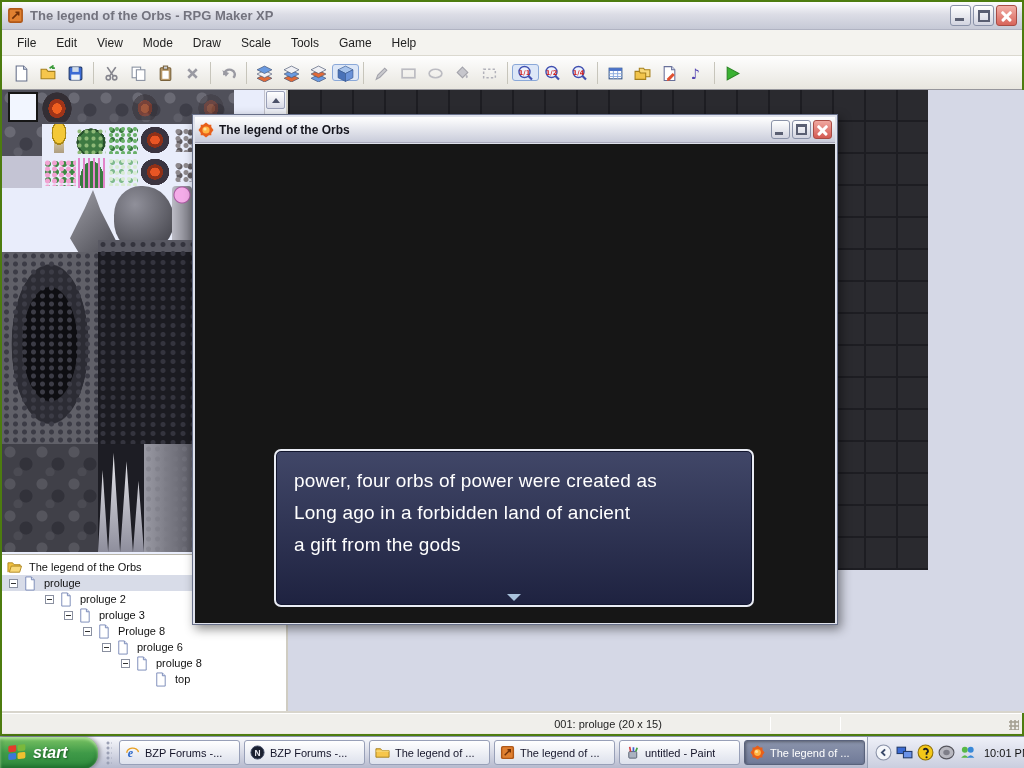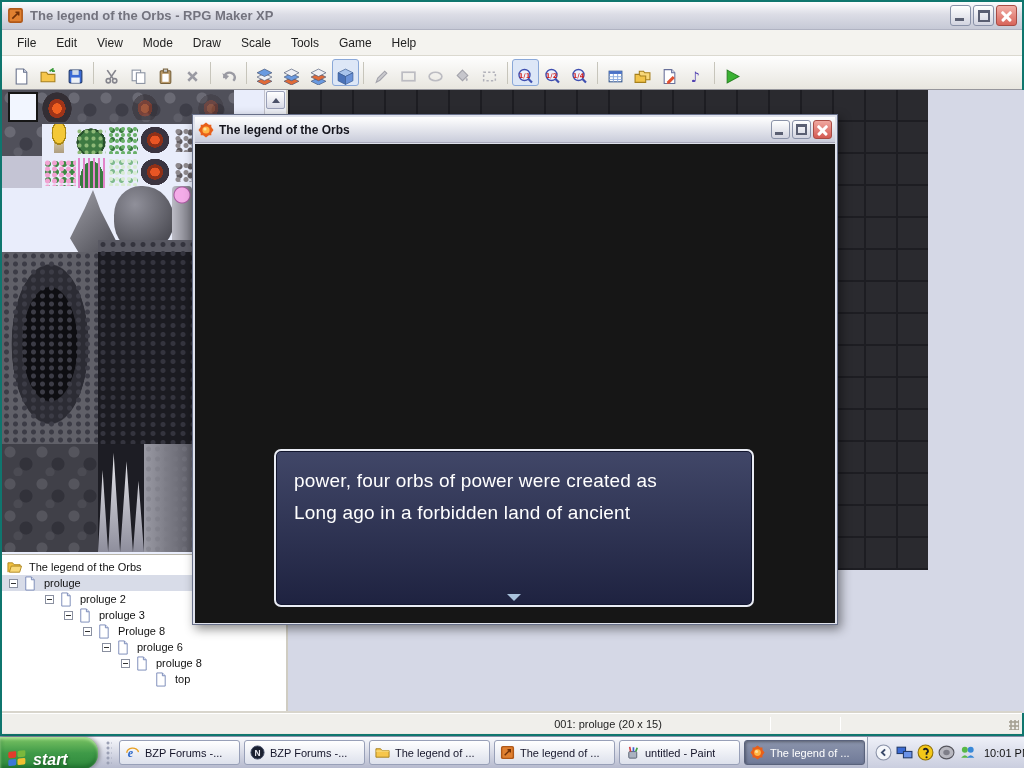--- a/index.html
+++ b/index.html
@@ -1,35 +1,35 @@
 <!DOCTYPE html>
 <html><head>
 <meta charset="utf-8">
 <style>
 *{margin:0;padding:0;box-sizing:border-box}
 html,body{width:1024px;height:768px;overflow:hidden;font-family:"Liberation Sans",sans-serif;background:#000}
 body{position:relative}
 
 
-.app{position:absolute;left:0;top:0;width:1024px;height:736px;background:#ece9e2;border:2px solid #0f766e}
+.app{position:absolute;left:0;top:0;width:1024px;height:736px;background:#ece9e2;border:2px solid #4d7c0f}
 .titlebar{position:absolute;left:0;top:0;right:0;height:28px;background:linear-gradient(#fdfdfe,#dcdde6 45%,#c6c9d6);border-bottom:1px solid #b0b3c2;display:flex;align-items:center;padding:0 5px}
 .app-icon svg{width:17px;height:17px;display:block}
 .title-text{flex:1;font-size:13px;font-weight:bold;color:#73737e;margin-left:6px;white-space:nowrap}
 .cap-btn{width:21px;height:21px;margin-left:2px;border-radius:3px;border:1px solid #8a92a8;background:linear-gradient(#ffffff,#d2d4e0);position:relative;flex:0 0 auto}
 .cap-btn.close{background:linear-gradient(#f2b0a8,#d8645a);border-color:#a84c44}
 .g-min{position:absolute;left:4px;bottom:4px;width:9px;height:3px;background:#5a5f72}
 .g-max{position:absolute;left:4px;top:4px;width:12px;height:12px;border:2px solid #5a5f72;border-top-width:3px}
 .g-x1,.g-x2{position:absolute;left:3px;top:9px;width:13px;height:2.5px;background:#fff;border-radius:1px}
 .g-x1{transform:rotate(45deg)}.g-x2{transform:rotate(-45deg)}
 
 .menubar{position:absolute;left:0;top:28px;right:0;height:26px;background:#f4f3ef;border-bottom:1px solid #dbd9d0;display:flex;align-items:center;padding-left:5px}
 .menu-item{padding:5px 10px;font-size:12px;color:#222}
 
 .toolbar{position:absolute;left:0;top:54px;right:0;height:34px;background:linear-gradient(#fefefe,#e8e6df);border-bottom:1px solid #96969c;display:flex;align-items:center;padding-left:6px}
-.tb-btn{width:27px;height:27px;display:flex;align-items:flex-end;justify-content:center;border:1px solid transparent;border-radius:3px;flex:0 0 auto}
+.tb-btn{width:27px;height:17px;display:flex;align-items:flex-start;justify-content:center;border:1px solid transparent;border-radius:3px;flex:0 0 auto}
 .tb-btn svg{width:17px;height:17px}
 .tb-btn.pressed{background:#dde7f7;border-color:#8aa8d8}
 .tb-sep{width:1px;height:22px;background:#c7c5bb;margin:0 4px;flex:0 0 auto}
 
 
 .palette{position:absolute;left:0;top:88px;width:262px;height:464px;background:#e9edfb;overflow:hidden}
 .spr{position:absolute}
 .cobble{background-color:#50505a;background-image:radial-gradient(circle at 8px 8px,#6a6a74 5px,transparent 6px),radial-gradient(circle at 24px 20px,#3e3e48 6px,transparent 7px),radial-gradient(circle at 16px 28px,#5e5e68 4px,transparent 5px);background-size:32px 32px}
 .lava{background:radial-gradient(ellipse at 50% 55%,#f06020 0 22%,#a03418 23% 40%,#332e34 41% 68%,transparent 70%)}
 .blank-tile{background:#f2f6ff;border:2px solid #161616}
@@ -89,21 +89,21 @@
 .gw-content{position:absolute;left:2px;top:29px;width:640px;height:479px;background:#161616}
 .sun svg{width:16px;height:16px;display:block}
 
 .msgbox{position:absolute;left:79px;top:305px;width:480px;height:158px;border:2px solid #e9ecf4;border-radius:7px;background:linear-gradient(#414768,#1e2240);box-shadow:inset 0 0 0 1px #12162e}
 .msg-line{color:#fff;font-size:19px;line-height:32px;letter-spacing:.2px}
 .msg-pad{padding:14px 18px}
 .pause-arrow{position:absolute;left:50%;bottom:4px;transform:translateX(-50%);width:0;height:0;border-left:7px solid transparent;border-right:7px solid transparent;border-top:7px solid #a9c2dc}
 
 
 .taskbar{position:absolute;left:0;top:736px;width:1024px;height:32px;background:linear-gradient(#f8f9fc,#d4d7e4 55%,#b6bace);border-top:1px solid #8890a8;display:flex;align-items:center;z-index:60}
-.start-btn{width:98px;height:32px;border-radius:0 15px 15px 0;background:linear-gradient(#7cc464,#3f9a48 50%,#2d883b);display:flex;align-items:flex-end;padding-left:7px;color:#fff;font-weight:bold;font-style:italic;font-size:16px;text-shadow:1px 1px 2px #1c5a24;box-shadow:inset 0 2px 3px #b0e49a,inset 0 -3px 4px #1e6c2c,2px 0 4px rgba(0,0,0,.35);flex:0 0 auto}
+.start-btn{width:98px;height:32px;border-radius:0 15px 15px 0;background:linear-gradient(#7cc464,#3f9a48 50%,#2d883b);display:flex;align-items:center;padding-left:7px;color:#fff;font-weight:bold;font-style:italic;font-size:16px;text-shadow:1px 1px 2px #1c5a24;box-shadow:inset 0 2px 3px #b0e49a,inset 0 -3px 4px #1e6c2c,2px 0 4px rgba(0,0,0,.35);flex:0 0 auto}
 .start-btn svg{width:21px;height:21px;margin-right:5px}
 .tb-handle{width:6px;height:24px;margin:0 5px 0 8px;background:radial-gradient(circle at 2px 2px,#9aa0b4 1.2px,transparent 1.8px);background-size:5px 5px;flex:0 0 auto}
 .task-btn{width:121px;height:25px;margin:0 2px;border-radius:3px;border:1px solid #98a0b8;background:linear-gradient(#ffffff,#dde1ec);display:flex;align-items:center;padding:0 5px;gap:5px;font-size:11px;color:#15152a;overflow:hidden;white-space:nowrap;flex:0 0 auto}
 .task-btn.active{background:linear-gradient(#8b94ac,#707a98);color:#fff;border-color:#59627c;box-shadow:inset 1px 1px 3px rgba(0,0,0,.35)}
 .task-ico{width:15px;height:15px;flex:0 0 auto}
 .task-ico svg{width:15px;height:15px;display:block}
 .task-label{overflow:hidden;text-overflow:ellipsis}
 .tray{margin-left:auto;height:32px;display:flex;align-items:center;padding:0 8px 0 5px;border-left:1px solid #98a0b4;background:linear-gradient(#eef0f8,#c9cdde)}
 .tray-ico{width:17px;height:17px;margin:0 2px}
 .tray-ico svg{width:17px;height:17px;display:block}
@@ -463,20 +463,21 @@
       <div class="gw-btn close">
           <span class="g-x1"></span>
           <span class="g-x2"></span>
         </div>
     </div>
     <div class="gw-content">
       <div class="msgbox">
         <div class="msg-pad">
             <div class="msg-line">power, four orbs of power were created as</div>
             <div class="msg-line">Long ago in a forbidden land of ancient</div>
+            <div class="msg-line">a gift from the gods</div>
           </div>
         <span class="pause-arrow"></span>
       </div>
     </div>
   </div>
 
 </div>
 
 <div class="taskbar">
   <div class="start-btn">

